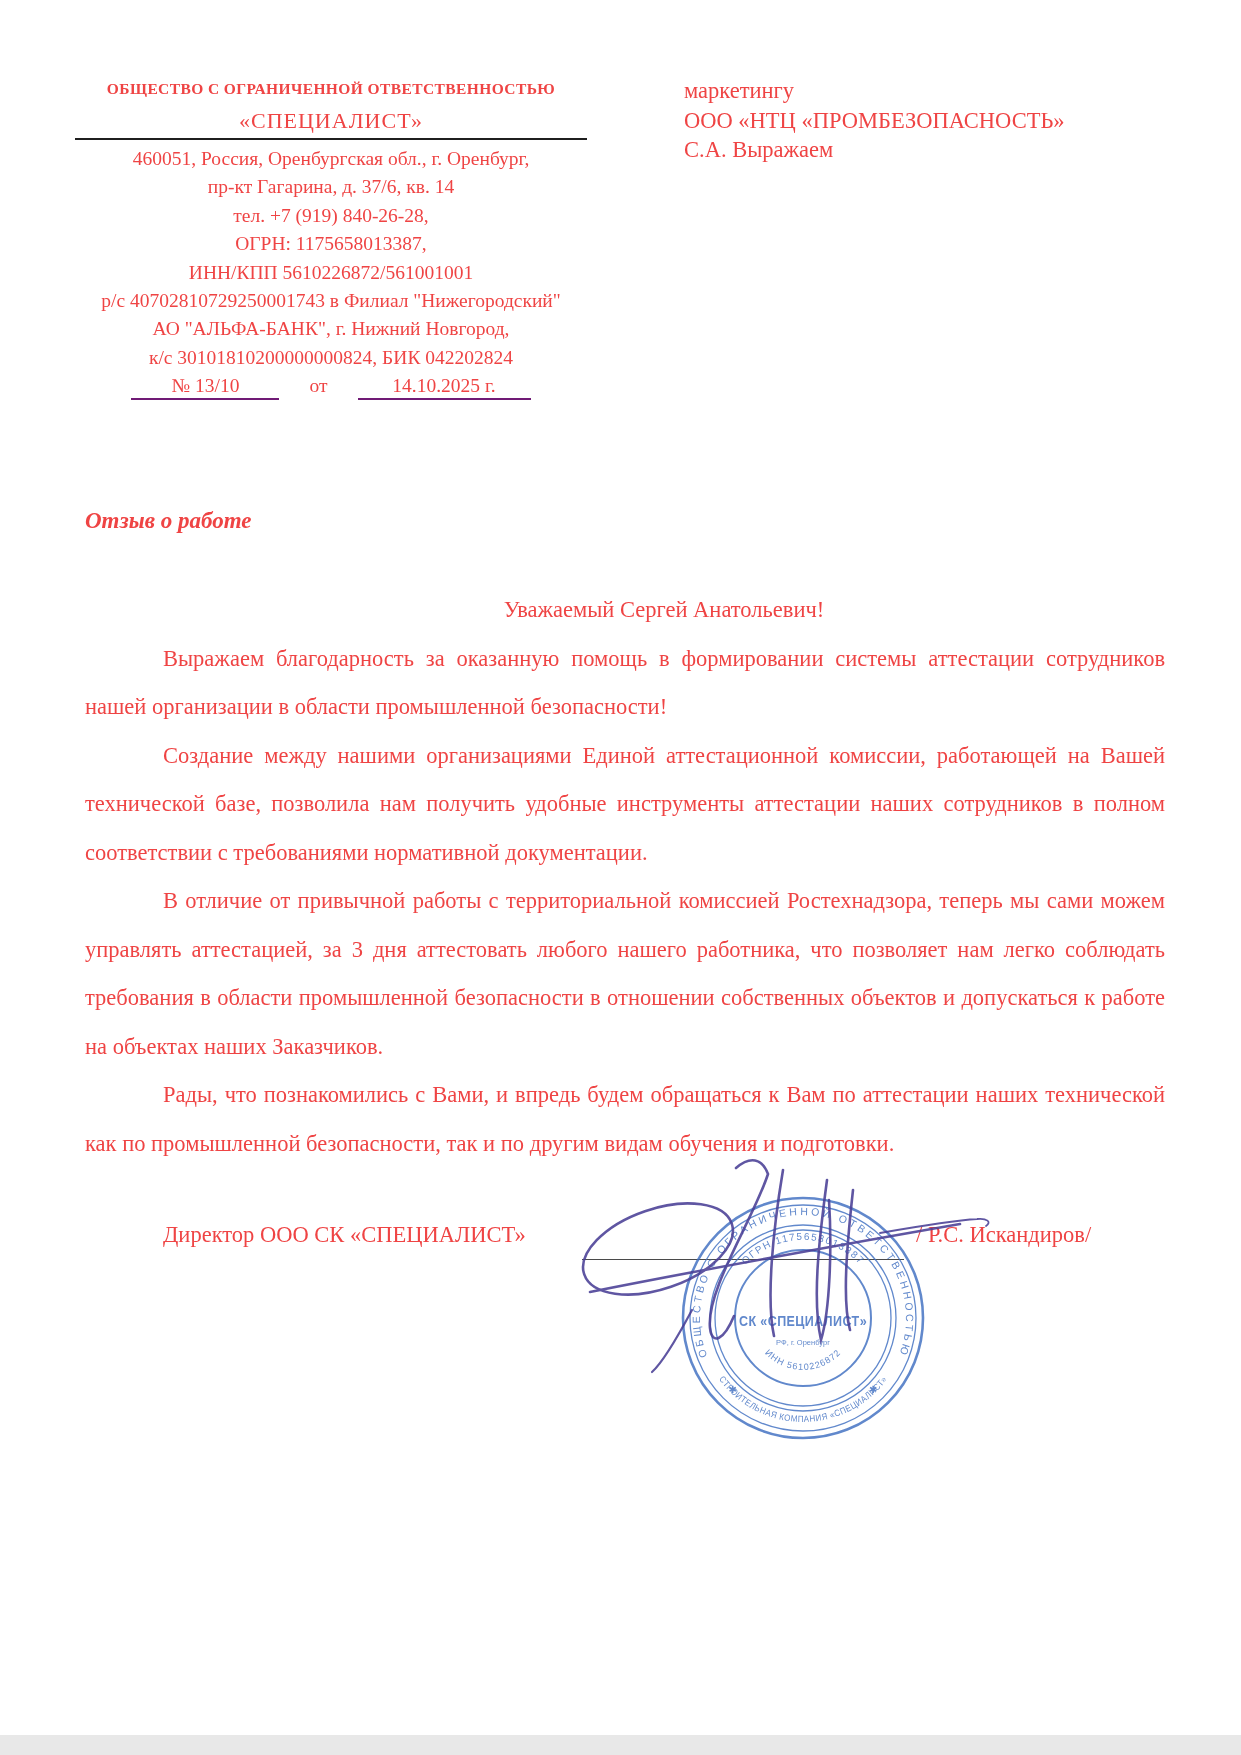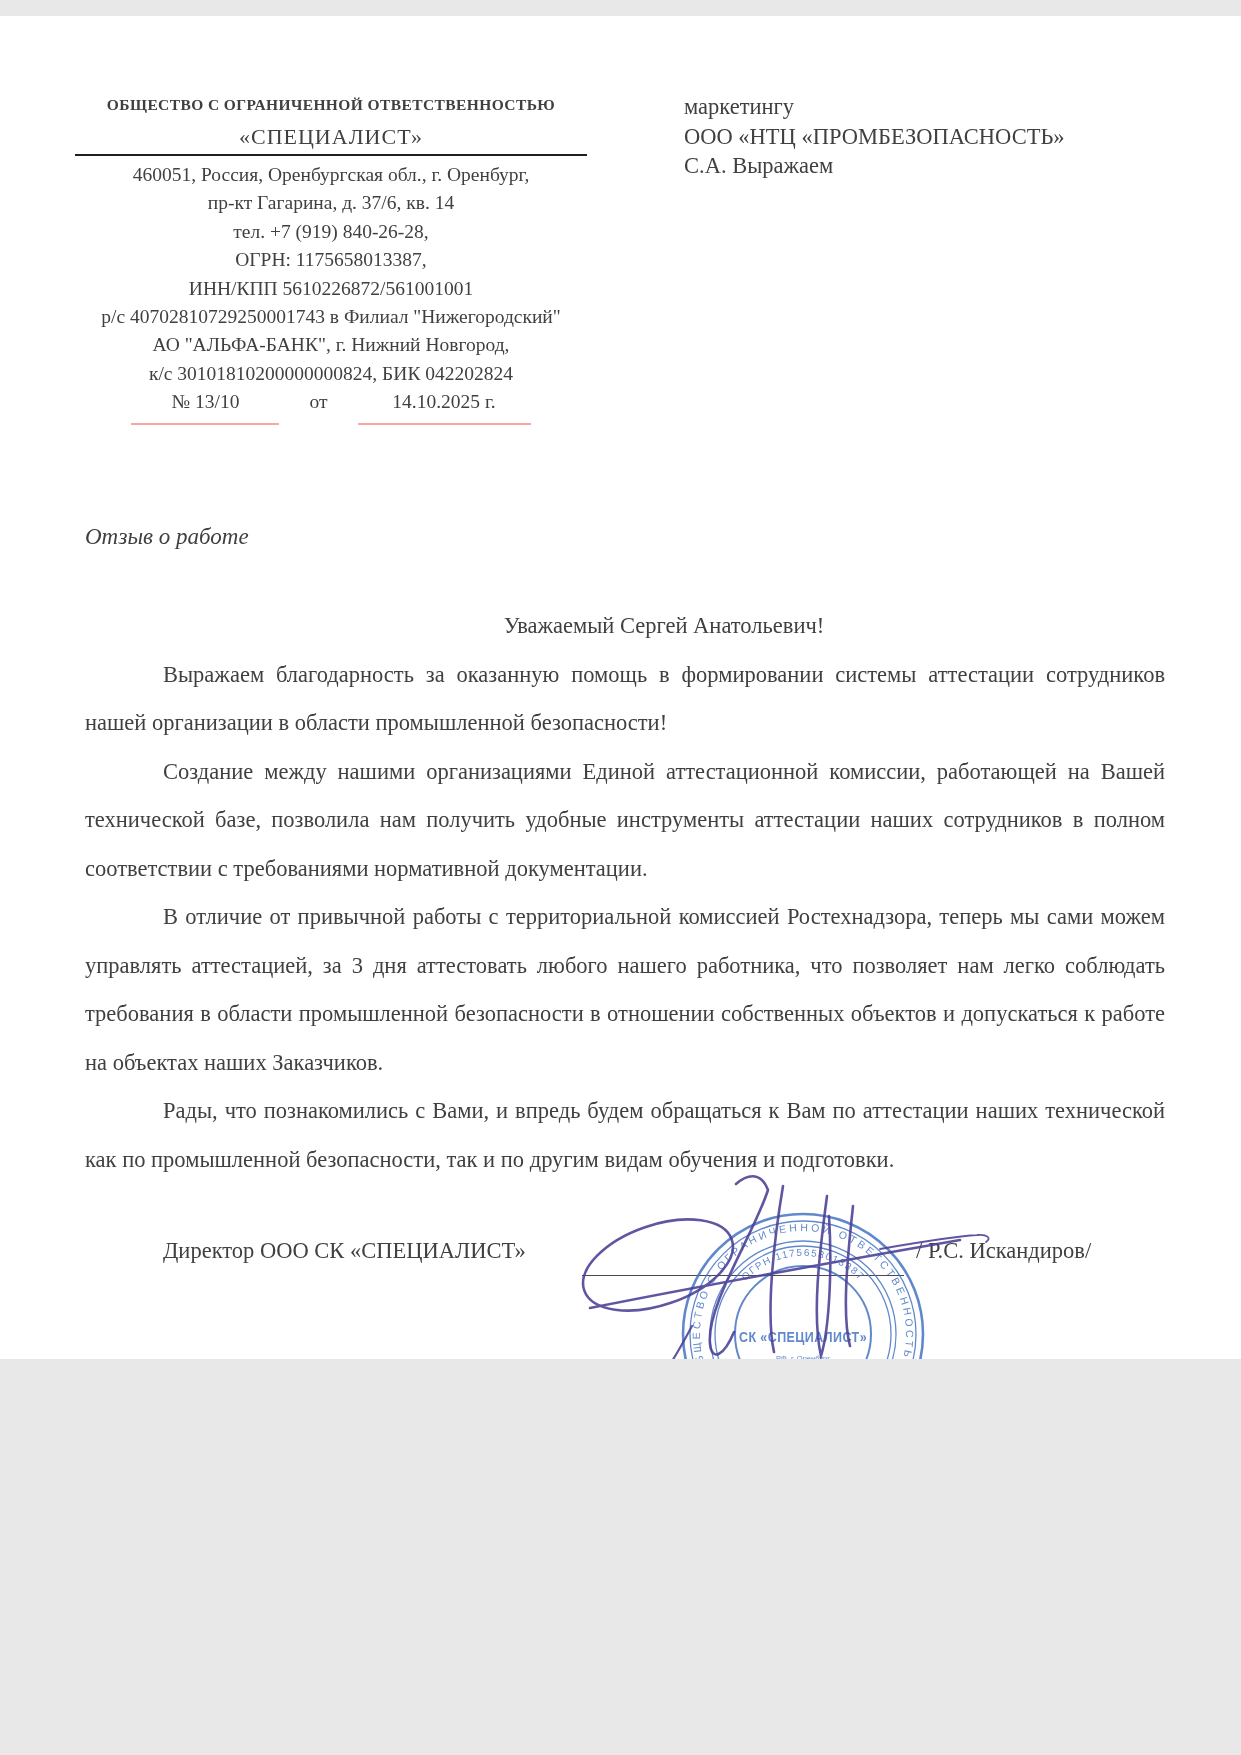--- a/index.html
+++ b/index.html
@@ -1,48 +1,48 @@
 <!DOCTYPE html>
 <html><head>
 <meta charset="utf-8">
 <style>
   html,body{margin:0;padding:0;background:#e8e8e8;}
   .page{
     position:relative;
-    width:1241px;height:1343px;
-    margin:16px auto;
+    width:1241px;height:1735px;
+    margin:0 auto;
     background:#ffffff;
     font-family:"Liberation Serif", serif;
-    color:#404040;
+    color:#ef4444;
     overflow:hidden;
   }
   
   .letterhead{
     position:absolute;left:75px;top:80px;width:512px;
     text-align:center;
   }
   .lh-orgtype{font-size:15.5px;font-weight:bold;letter-spacing:.4px;}
   .lh-orgkind{font-size:15.5px;font-weight:bold;letter-spacing:.6px;margin-top:10px;}
   .lh-orgname{font-size:22px;font-weight:normal;letter-spacing:1px;margin-top:10px;}
   .lh-rule{border:0;border-top:2.5px solid #1f1f1f;margin:4px 0 5px 0;}
   .lh-addr{font-size:19.5px;line-height:28.4px;}
   .lh-ref{margin-top:3px;font-size:19.5px;white-space:nowrap;}
-  .ref-cell{display:inline-block;border-bottom:2px solid #fca5a5;padding:0 4px 10px 4px;text-align:center;}
+  .ref-cell{display:inline-block;border-bottom:2px solid #701a75;padding:0 4px 1px 4px;text-align:center;}
   .ref-num{min-width:140px;}
   .ref-date{min-width:165px;}
   .ref-prep{display:inline-block;margin:0 30px;}
   
   .addressee{
     position:absolute;left:684px;top:76px;width:480px;
     font-size:22.5px;line-height:29.5px;text-align:left;
   }
   
   .subject{
     position:absolute;left:85px;top:508px;
-    font-size:23px;font-style:italic;
+    font-size:23px;font-style:italic;font-weight:bold;
   }
   
   .body-text{
     position:absolute;left:85px;top:586px;width:1080px;
     font-size:22.5px;line-height:48.5px;text-align:justify;
   }
   .salutation{text-align:center;margin:0 0 0 0;}
   .body-text p{margin:0;text-indent:78px;}
   
   .signoff{position:absolute;left:0;top:1222px;width:1241px;height:60px;font-size:22.5px;}

